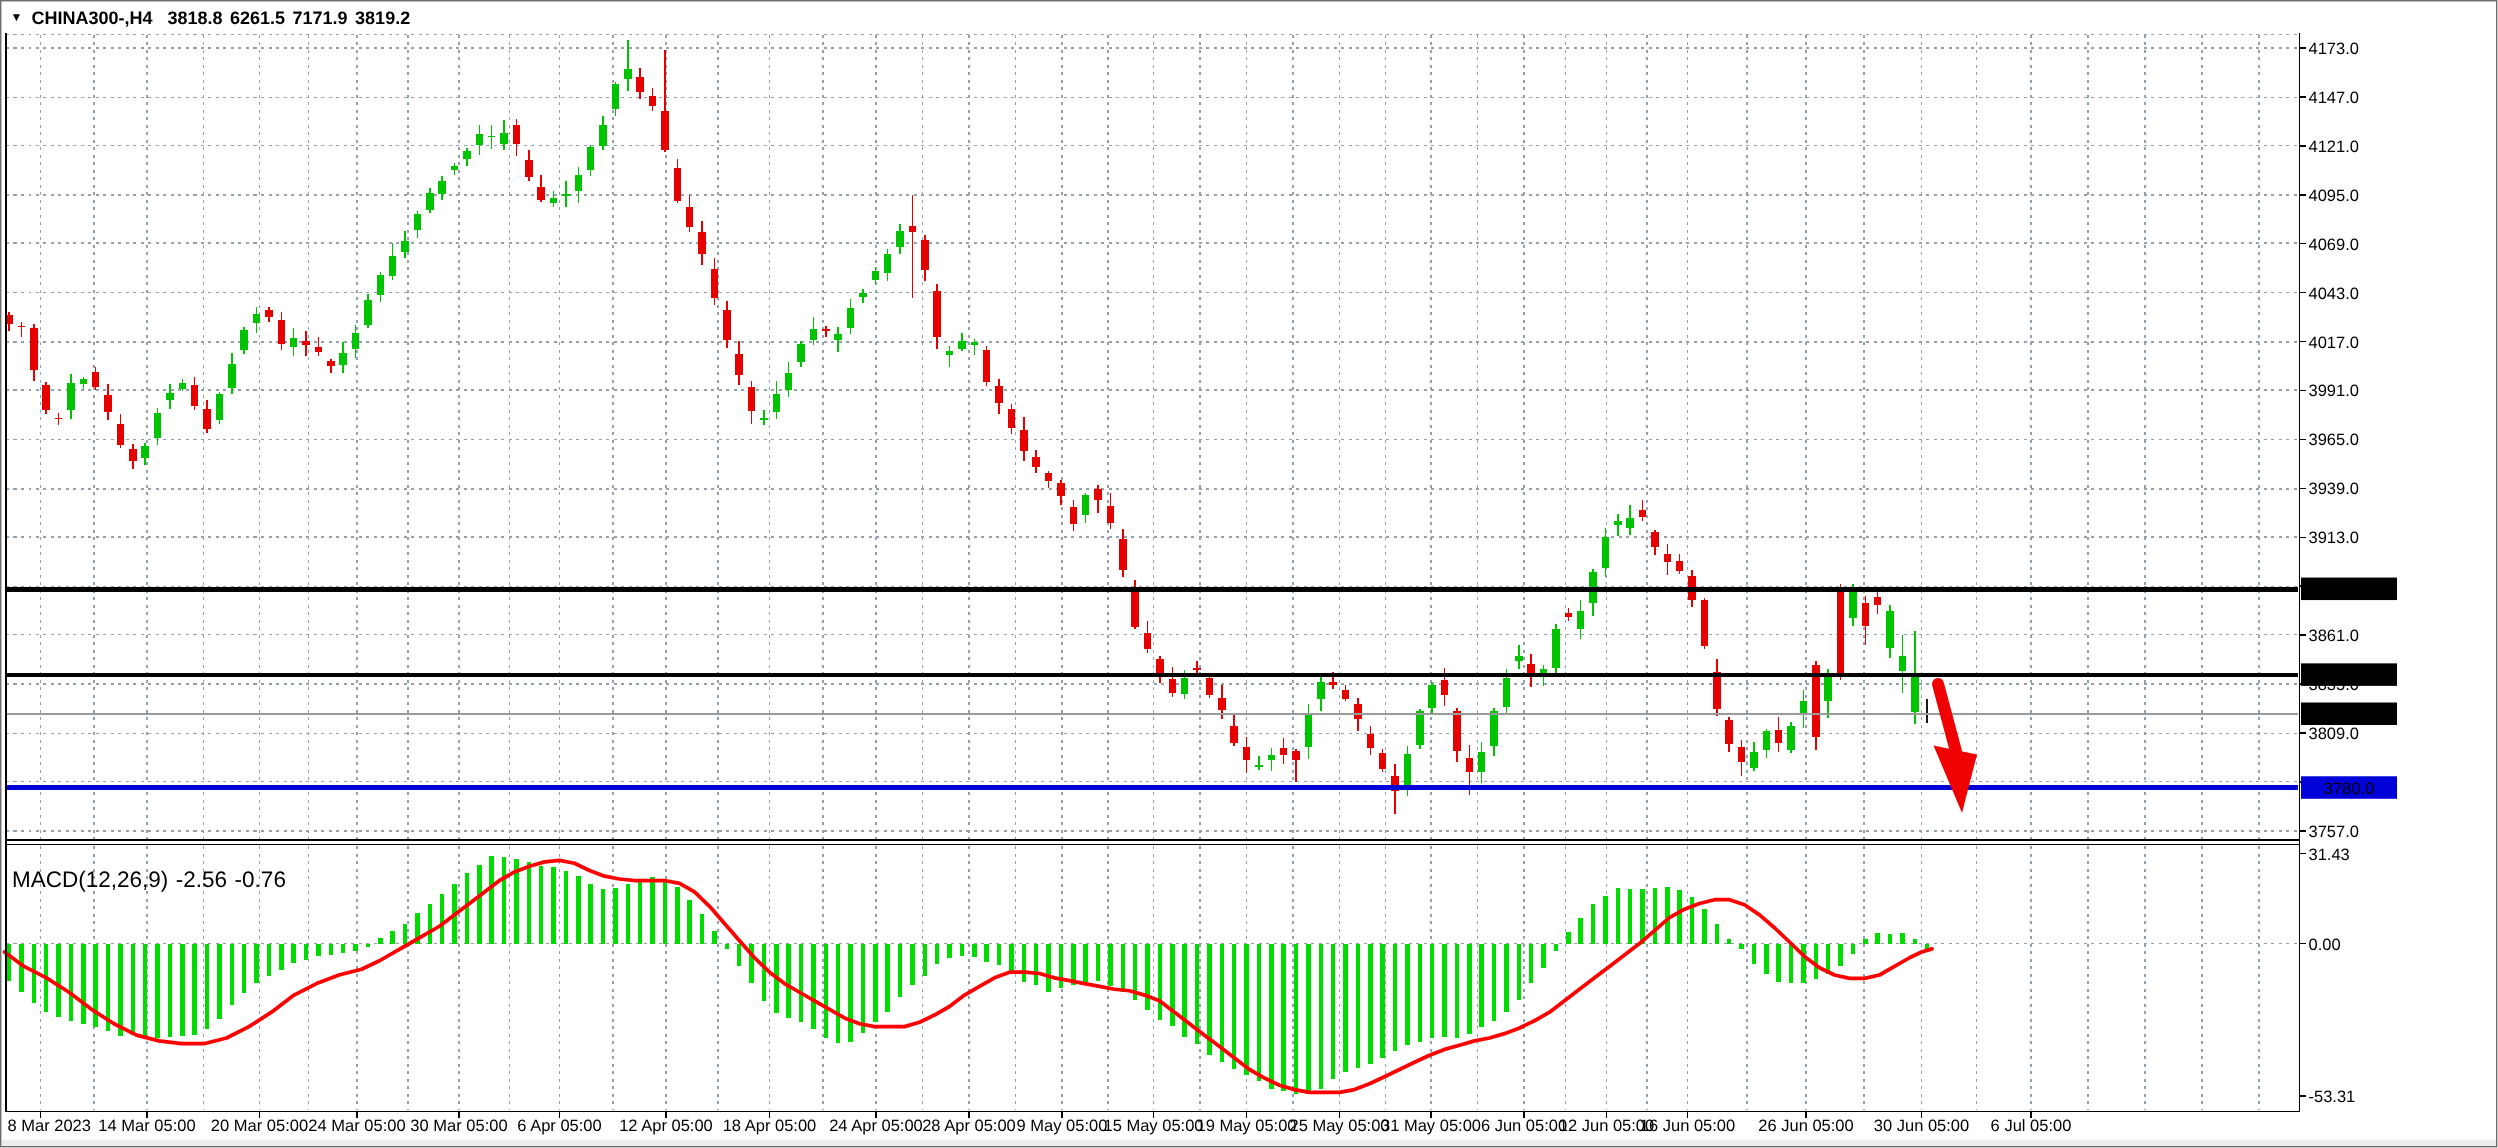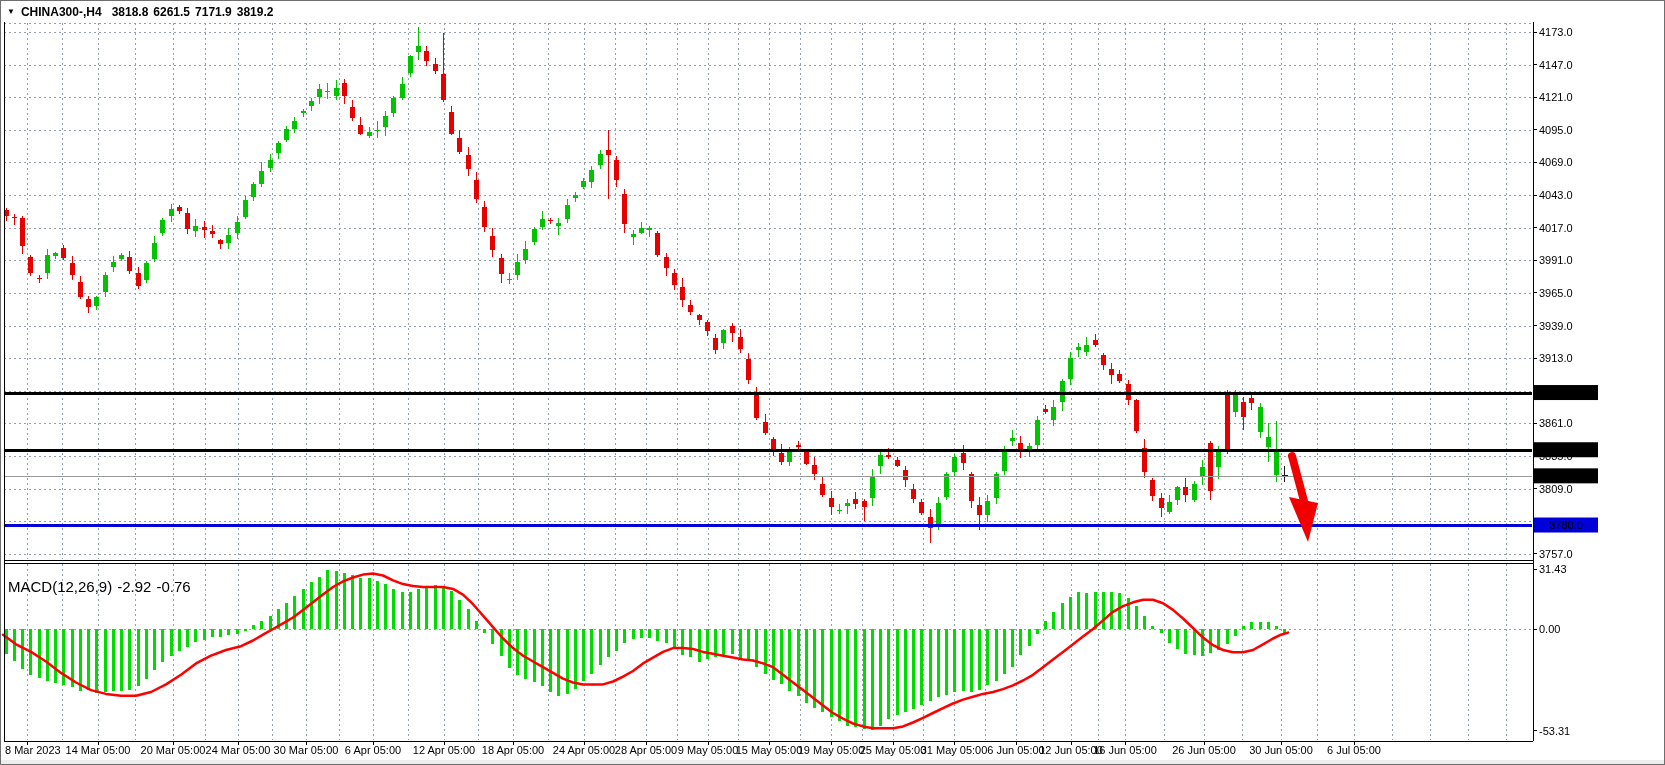--- a/index.html
+++ b/index.html
@@ -722,16 +722,16 @@
     <span class="ohlc-group">
       <span>3818.8</span>
       <span>6261.5</span>
       <span>7171.9</span>
       <span>3819.2</span>
     </span>
   </div>
 
   <div class="macd-overlay">
     <span>MACD(12,26,9)</span>
-    <span>-2.92</span>
+    <span>-2.56</span>
     <span>-0.76</span>
   </div>
 </div>
 
 </body></html>

